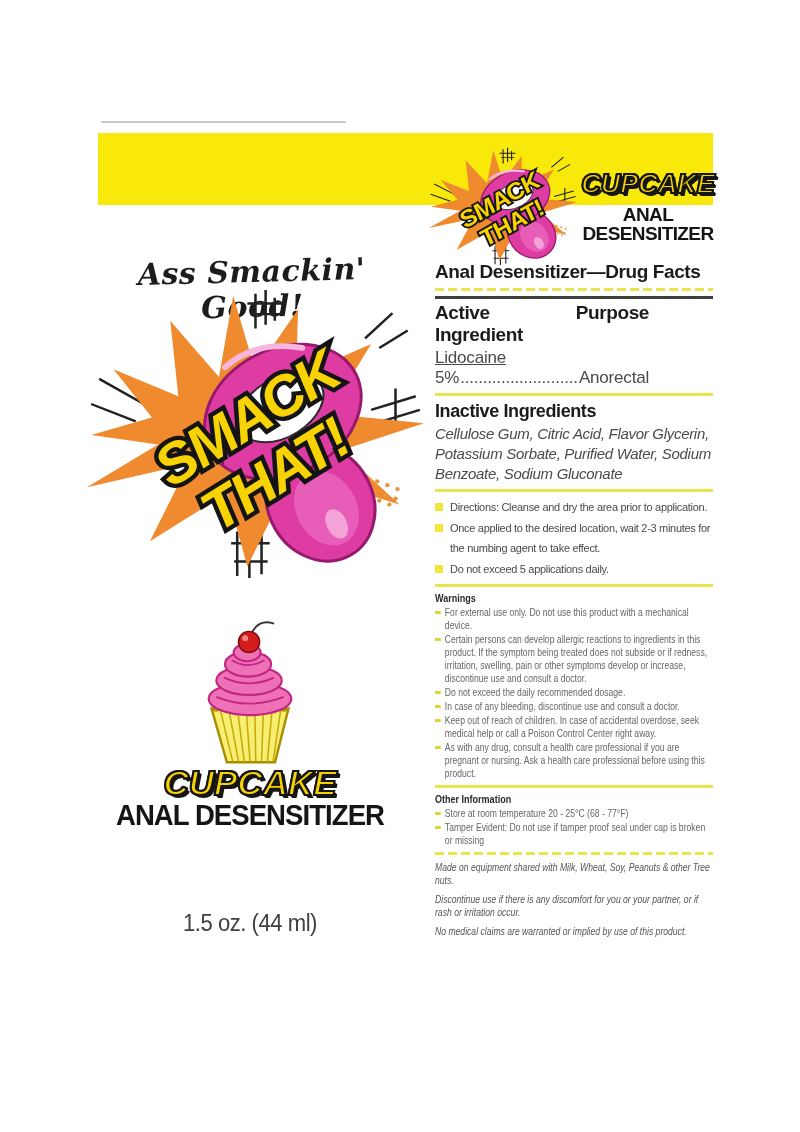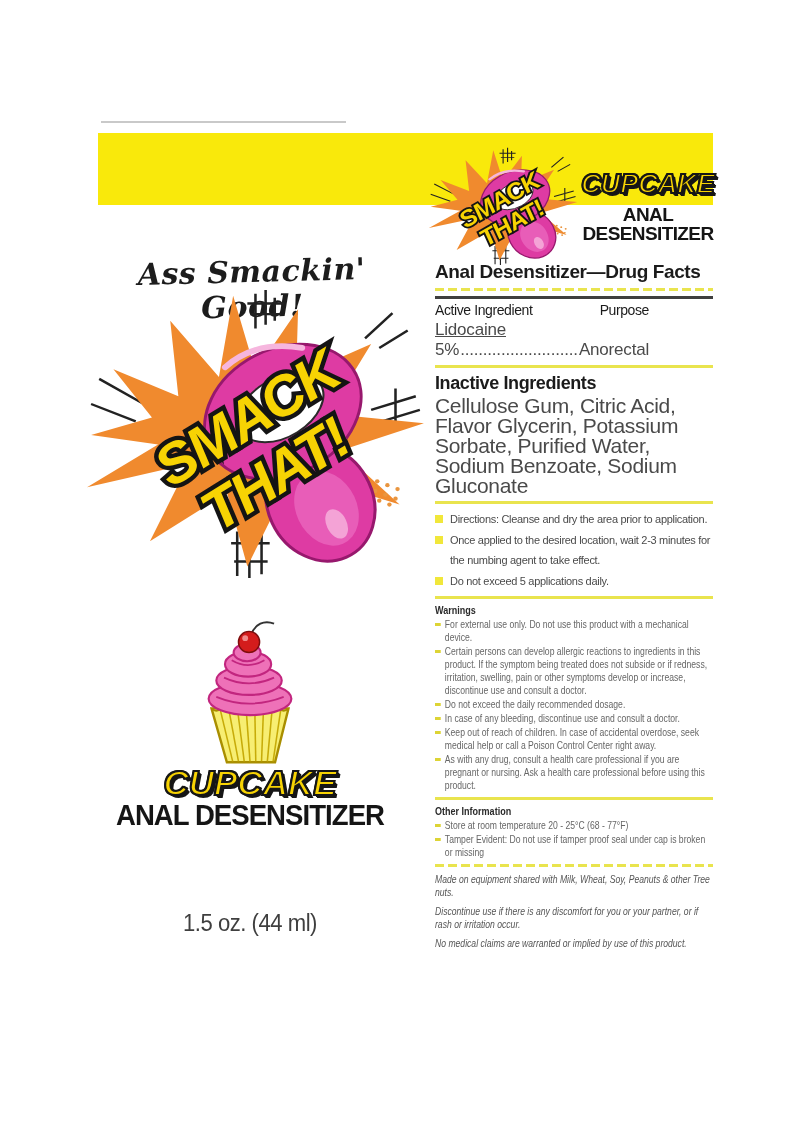--- a/index.html
+++ b/index.html
@@ -51,27 +51,27 @@
     font-size:19px; line-height:19px; color:#151515; letter-spacing:-0.6px;
   }
 
   
   .rcol { left:435px; top:261px; width:278px; color:#1b1b1b; }
   .df-title { font-size:19px; font-weight:bold; letter-spacing:-0.4px; margin:0 0 4px 0; }
   .divider { height:3px; background:#e9e44e; margin:5px 0; }
   .divider.dashed { background:repeating-linear-gradient(90deg,#e9e44e 0 9px,#ffffff 9px 13px); }
   .active-box { border-top:3px solid #3f3f3f; padding-top:3px; margin-top:2px; }
   .af-head { display:flex; justify-content:space-between; padding-right:64px;
-             font-weight:normal; font-size:14px; letter-spacing:-0.4px; }
+             font-weight:bold; font-size:19px; letter-spacing:-0.4px; }
   .ingredient { font-size:17px; color:#4a4a4a; margin-top:2px; letter-spacing:-0.2px;text-decoration:underline; }
   .strength-row { display:flex; align-items:baseline; font-size:17px; color:#4a4a4a;
                   padding-right:64px; letter-spacing:-0.2px; }
   .leader { flex:1; overflow:hidden; white-space:nowrap; margin:0 1px; }
   .sec-h { font-size:18px; font-weight:bold; margin:3px 0 2px; letter-spacing:-0.4px; }
-  .body-text { font-size:21px; color:#4a4a4a; line-height:20px; letter-spacing:-0.3px; }
+  .body-text { font-size:15px; color:#4a4a4a; line-height:20px; letter-spacing:-0.3px;font-style:italic; }
   .dir-item { display:flex; font-size:11px; color:#4a4a4a; line-height:20px;
               letter-spacing:-0.3px; margin:1px 0; }
   .sq { width:8px; height:8px; background:#f1e73a; margin:6px 7px 0 0; flex:none; }
 
   .fine { width:339px; transform:scaleX(0.82); transform-origin:0 0; }
   .fine-h { font-size:11px; font-weight:bold; color:#2a2a2a; margin:2px 0 2px; }
   .fine-item { display:flex; font-size:10.5px; color:#666666; line-height:13px; margin-bottom:1px; }
   .dash { width:7px; height:2.5px; background:#ddd435; margin:5px 5px 0 0; flex:none; }
   .footnote { font-size:10.5px; font-style:italic; color:#555555; line-height:13px; margin:6px 0 0; }
   .footnotes { margin-top:4px; }

